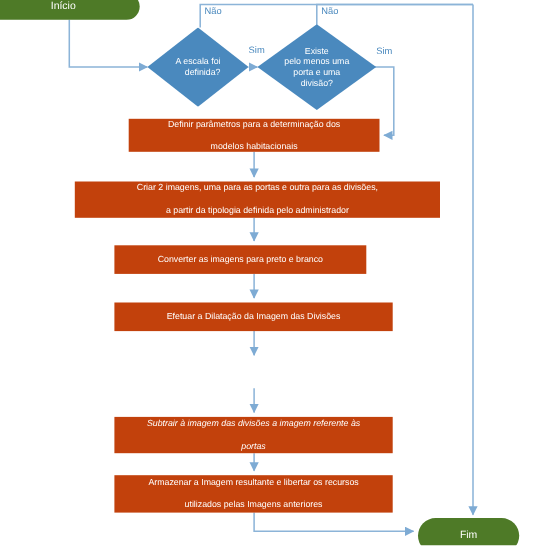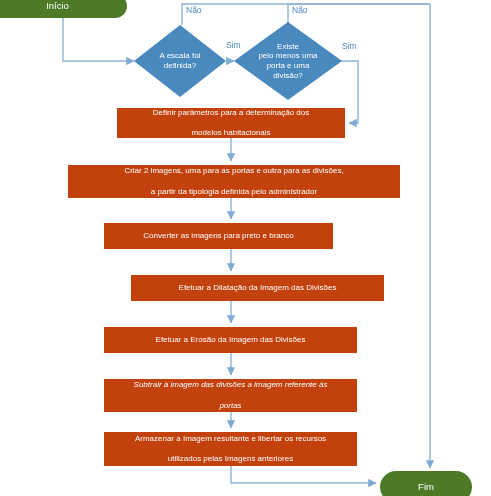--- a/index.html
+++ b/index.html
@@ -64,21 +64,21 @@
   </div>
 
   <div class="node term" style="left:380px;top:471px;width:92px;height:32px;font-size:9.5px;">
     <span>Fim</span>
   </div>
 
   <div class="diamond" style="left:134px;top:25px;width:92px;height:72px;">
     <svg class="shape" viewBox="0 0 92 72" xmlns="http://www.w3.org/2000/svg">
       <polygon points="46,0 92,36 46,72 0,36" fill="#4A89BE"></polygon>
     </svg>
-    <div class="dlabel" style="font-size:8px;">
+    <div class="dlabel" style="font-size:8px;text-align:right;">
       <div>
         <div>A escala foi</div>
         <div>definida?</div>
       </div>
     </div>
   </div>
 
   <div class="diamond" style="left:234px;top:22px;width:108px;height:78px;">
     <svg class="shape" viewBox="0 0 108 78" xmlns="http://www.w3.org/2000/svg">
       <polygon points="54,0 108,39 54,78 0,39" fill="#4A89BE"></polygon>
@@ -109,27 +109,24 @@
     <span>
       <span>Criar 2 imagens, uma para as portas e outra para as divisões,</span><br>
       <span>a partir da tipologia definida pelo administrador</span>
     </span>
   </div>
 
   <div class="node proc" style="left:104px;top:223px;width:229px;height:26px;font-size:8px;">
     <span>Converter as imagens para preto e branco</span>
   </div>
 
-  <div class="node proc" style="left:104px;top:275px;width:253px;height:26px;font-size:8px;margin-left:27px;">
+  <div class="node proc" style="left:104px;top:275px;width:253px;height:26px;font-size:8px;">
     <span>Efetuar a Dilatação da Imagem das Divisões</span>
   </div>
 
-  <div class="node proc" style="left:104px;top:327px;width:253px;height:26px;font-size:8px;">
-    <span>Efetuar a Erosão da Imagem das Divisões</span>
-  </div>
 
   <div class="node proc" style="left:104px;top:379px;width:253px;height:33px;font-size:8px;font-style:italic;">
     <span>
       <span>Subtrair à imagem das divisões a imagem referente às</span><br>
       <span>portas</span>
     </span>
   </div>
 
   <div class="node proc" style="left:104px;top:432px;width:253px;height:34px;font-size:8px;">
     <span>

